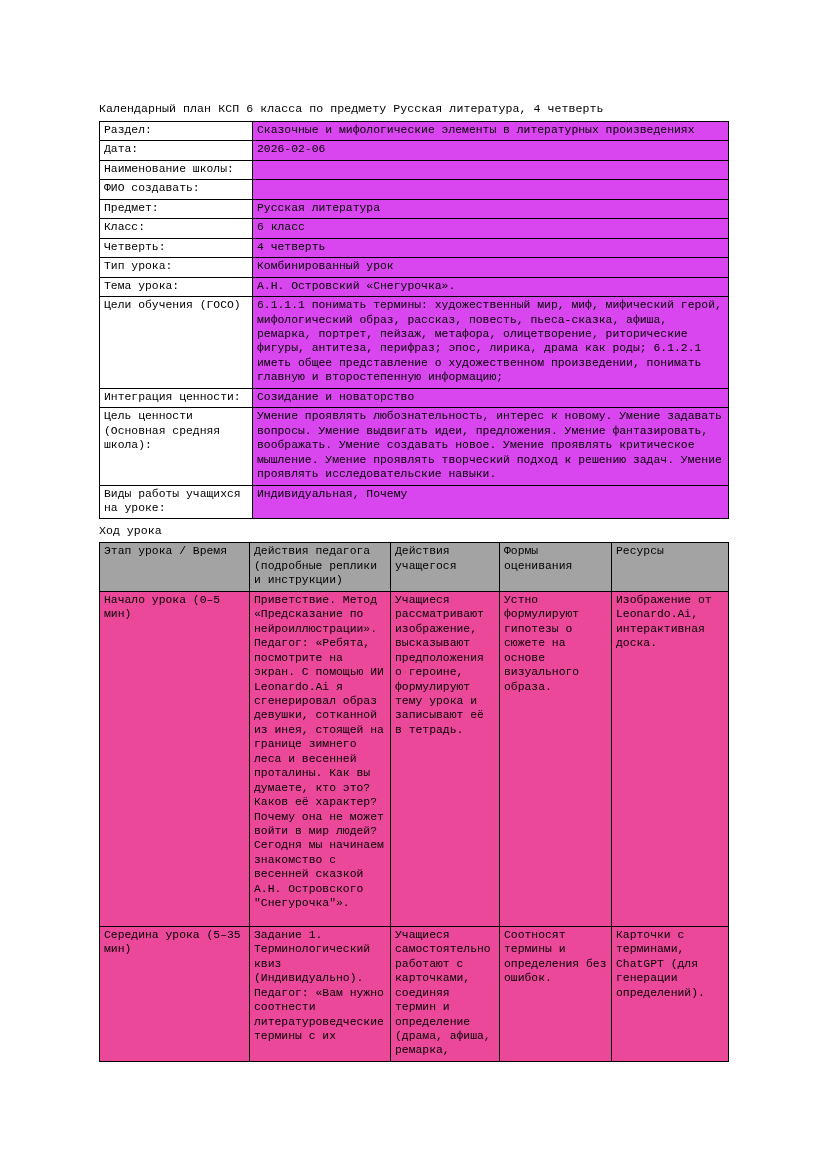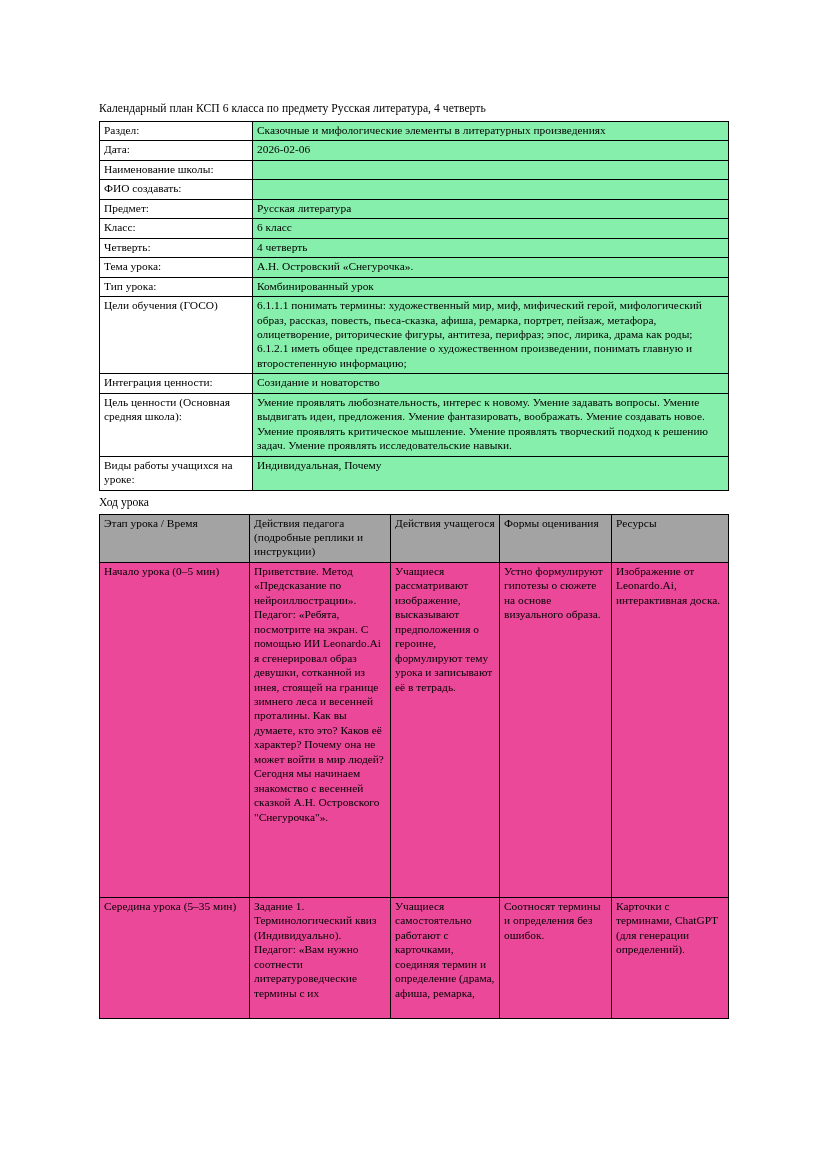--- a/index.html
+++ b/index.html
@@ -20,20 +20,21 @@
     left: 0; top: 0;
     width: 827px;
     height: 1170px;
     background: #ffffff;
   }
   .content {
     position: absolute;
     left: 99px;
     top: 101px;
     width: 629px;
+    font-family: Liberation Mono, monospace;
   }
 
   .doc-title {
     font-size: 11.6px;
     line-height: 15px;
     margin: 0 0 5px 0;
     letter-spacing: 0.05px;
   }
   .section-label {
     font-size: 11.6px;
@@ -56,21 +57,21 @@
     font-weight: normal;
     word-wrap: break-word;
     overflow-wrap: break-word;
     hyphens: none;
   }
 
   
   #info-table col.c1 { width: 153px; }
   #info-table col.c2 { width: 476px; }
   #info-table td.label { background: #ffffff; }
-  #info-table td.value { background: #86efac; margin-top: 12px; }
+  #info-table td.value { background: #d946ef; margin-top: 12px; }
 
   
   #flow-table col.f1 { width: 150px; }
   #flow-table col.f2 { width: 141px; }
   #flow-table col.f3 { width: 109px; }
   #flow-table col.f4 { width: 112px; }
   #flow-table col.f5 { width: 117px; }
   #flow-table thead td {
     background: #a3a3a3;
   }
@@ -116,26 +117,26 @@
         </tr>
         <tr>
           <td class="label">Класс:</td>
           <td class="value">6 класс</td>
         </tr>
         <tr>
           <td class="label">Четверть:</td>
           <td class="value">4 четверть</td>
         </tr>
         <tr>
+          <td class="label">Тип урока:</td>
+          <td class="value">Комбинированный урок</td>
+        </tr>
+        <tr>
           <td class="label">Тема урока:</td>
           <td class="value">А.Н. Островский «Снегурочка».</td>
-        </tr>
-        <tr>
-          <td class="label">Тип урока:</td>
-          <td class="value">Комбинированный урок</td>
         </tr>
         <tr>
           <td class="label">Цели обучения (ГОСО)</td>
           <td class="value">6.1.1.1 понимать термины: художественный мир, миф, мифический герой, мифологический образ, рассказ, повесть, пьеса-сказка, афиша, ремарка, портрет, пейзаж, метафора, олицетворение, риторические фигуры, антитеза, перифраз; эпос, лирика, драма как роды; 6.1.2.1 иметь общее представление о художественном произведении, понимать главную и второстепенную информацию;</td>
         </tr>
         <tr>
           <td class="label">Интеграция ценности:</td>
           <td class="value">Созидание и новаторство</td>
         </tr>
         <tr>

